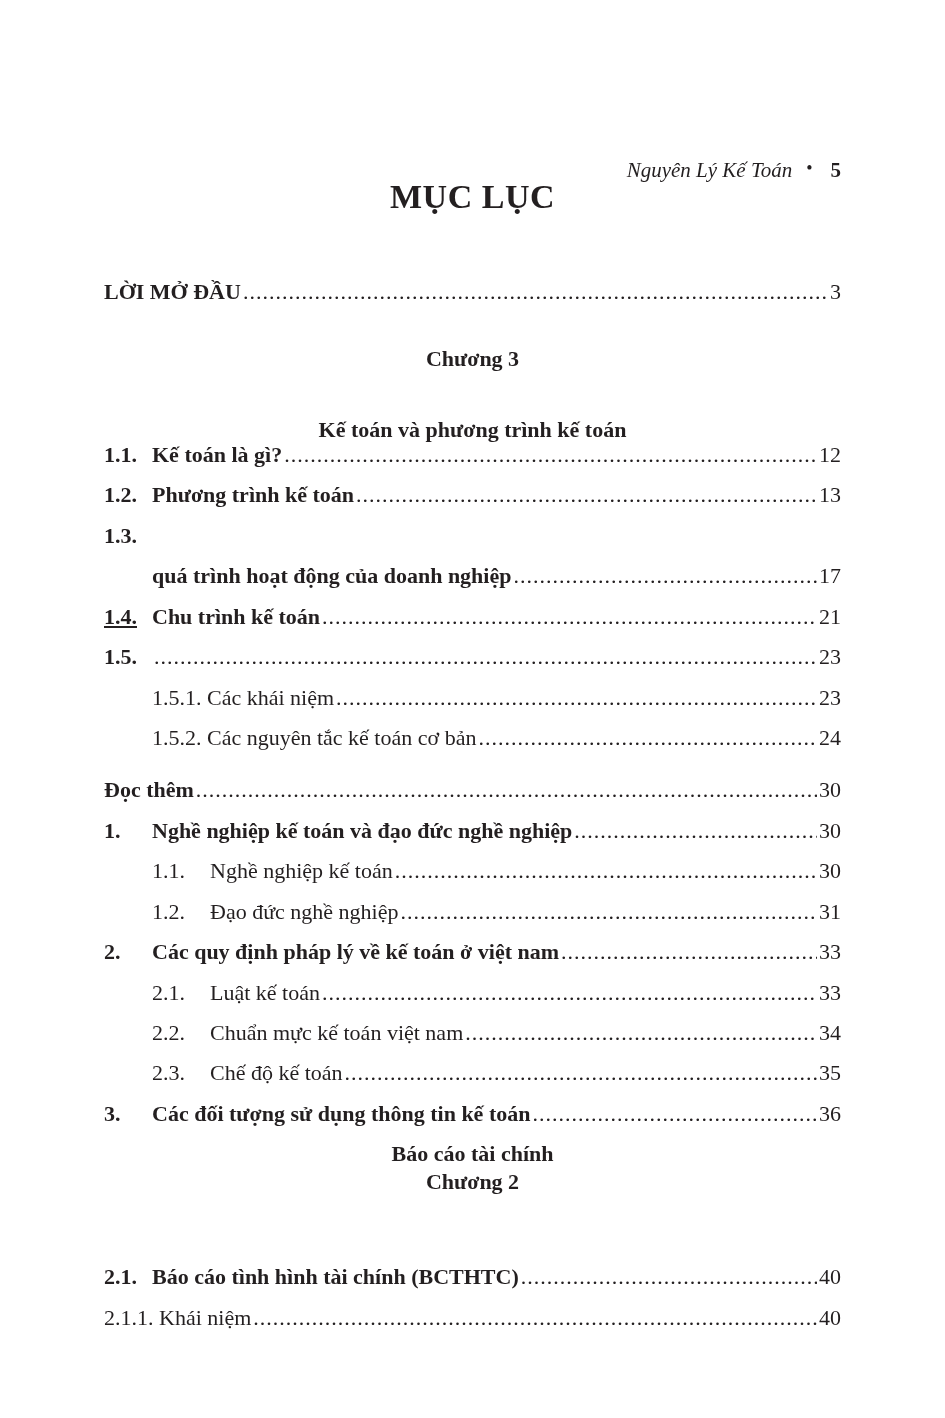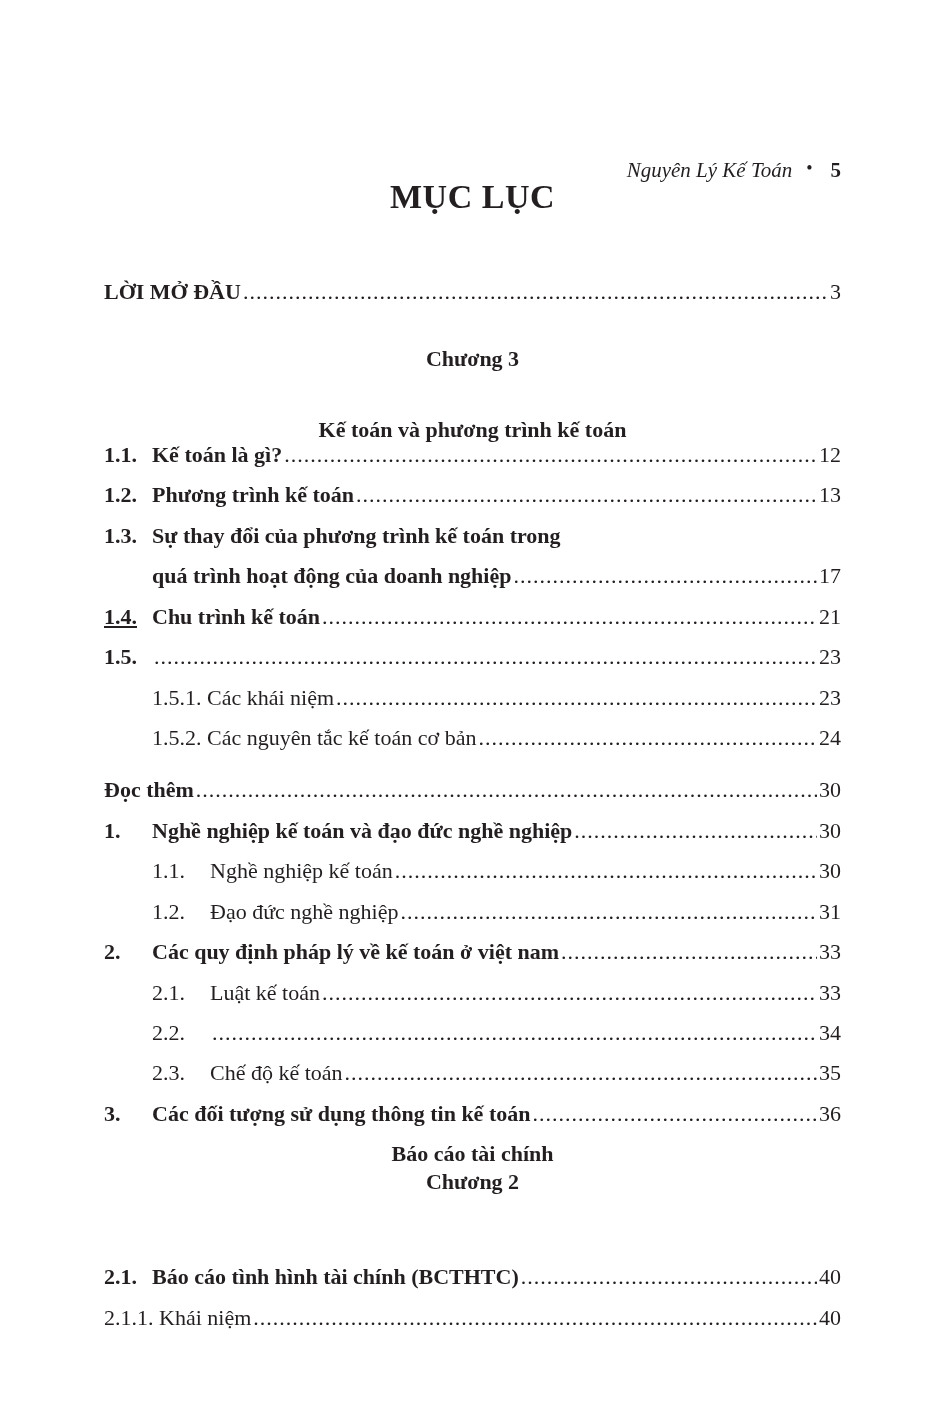--- a/index.html
+++ b/index.html
@@ -64,21 +64,20 @@
     <span class="page">12</span>
   </div>
   <div class="row bold" style="top:480px;">
     <span class="num" style="width:48px;">1.2.</span>
     <span class="label">Phương trình kế toán</span>
     <span class="leader"></span>
     <span class="page">13</span>
   </div>
   <div class="row bold" style="top:521px;">
     <span class="num" style="width:48px;">1.3.</span>
-    <span class="label">Sự thay đổi của phương trình kế toán trong</span>
   </div>
   <div class="row bold" style="top:561px;">
     <span class="num" style="width:48px;"></span>
     <span class="label">quá trình hoạt động của doanh nghiệp</span>
     <span class="leader"></span>
     <span class="page">17</span>
   </div>
   <div class="row bold" style="top:602px;">
     <span class="num" style="width:48px;text-decoration:underline;">1.4.</span>
     <span class="label">Chu trình kế toán</span>
@@ -137,20 +136,21 @@
   <div class="row" style="top:978px;">
     <span class="num" style="width:48px;"></span>
     <span class="num" style="width:58px;">2.1.</span>
     <span class="label">Luật kế toán </span>
     <span class="leader"></span>
     <span class="page">33</span>
   </div>
   <div class="row" style="top:1018px;">
     <span class="num" style="width:48px;"></span>
     <span class="num" style="width:58px;">2.2.</span>
+    <span class="label">Chuẩn mực kế toán việt nam </span>
     <span class="leader"></span>
     <span class="page">34</span>
   </div>
   <div class="row" style="top:1058px;">
     <span class="num" style="width:48px;"></span>
     <span class="num" style="width:58px;">2.3.</span>
     <span class="label">Chế độ kế toán </span>
     <span class="leader"></span>
     <span class="page">35</span>
   </div>

